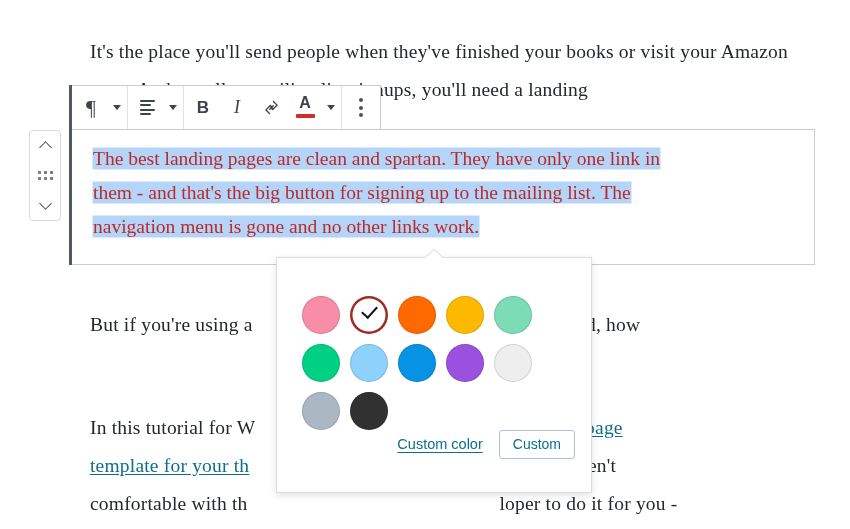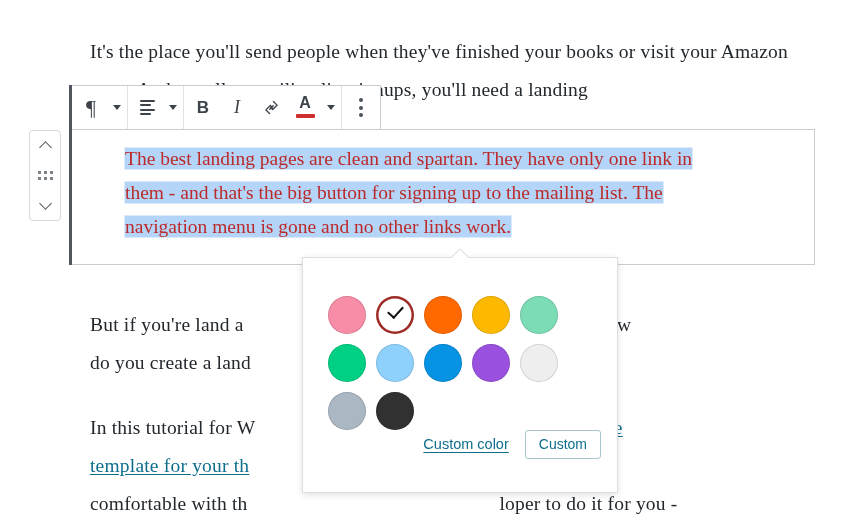--- a/index.html
+++ b/index.html
@@ -117,21 +117,20 @@
     position: absolute;
     left: 21px; top: 12px;
     width: 710px;
     font-size: 19.5px;
     line-height: 34px;
     color: #bb2a2a;
   }
   .sel-para span.hl {
     background: #b4d5f7;
     box-shadow: 0 0 0 0.5px #b4d5f7;
-    margin-left: 32px;
   }
 
   
   .mover {
     position: absolute;
     left: 29px; top: 130px;
     width: 32px; height: 91px;
     border: 1px solid #d5d8dc;
     border-radius: 4px;
     background: #ffffff;
@@ -166,21 +165,20 @@
 
   
   .popover {
     position: absolute;
     left: 276px; top: 257px;
     width: 316px; height: 236px;
     background: #ffffff;
     border: 1px solid #dcdfe2;
     box-shadow: 0 2px 7px rgba(0,0,0,0.12);
     z-index: 40;
-    margin-left: 26px;
   }
   .pop-arrow {
     position: absolute;
     left: 148px; top: -9px;
     width: 18px; height: 9px;
     overflow: hidden;
   }
   .pop-arrow::after {
     content: "";
     position: absolute;
@@ -257,21 +255,21 @@
     line-height: 1;
   }
 </style>
 </head>
 <body>
 
 <div class="doc">
 
   <p class="para para-1">It's the place you'll send people when they've finished your books or visit your Amazon page. And to collect mailing list signups, you'll need a landing</p>
 
-  <p class="para para-3"><span>But if you're land a</span><span style="display:inline-block;width:232px"></span><span>page included, how</span><br><span>do you create a land</span></p>
+  <p class="para para-3"><span>But if you're using a</span><span style="display:inline-block;width:232px"></span><span>page included, how</span><br></p>
 
   <p class="para para-4"><span>In this tutorial for W</span><span style="display:inline-block;width:237px"></span><a class="dlink" href="#" style="color: rgb(13, 110, 140);">e a landing page</a><span>&nbsp;</span><br><a class="dlink" href="#" style="color: rgb(13, 110, 140);">template for your th</a><span style="display:inline-block;width:248px"></span><span>so if you aren't</span><br><span>comfortable with th</span><span style="display:inline-block;width:252px"></span><span>loper to do it for you -</span><br></p>
 </div>
 
 <div class="mover">
   <div class="mover-btn">
     <span class="chev up"></span>
   </div>
   <div class="dots">
     <span class="dots-grid">

